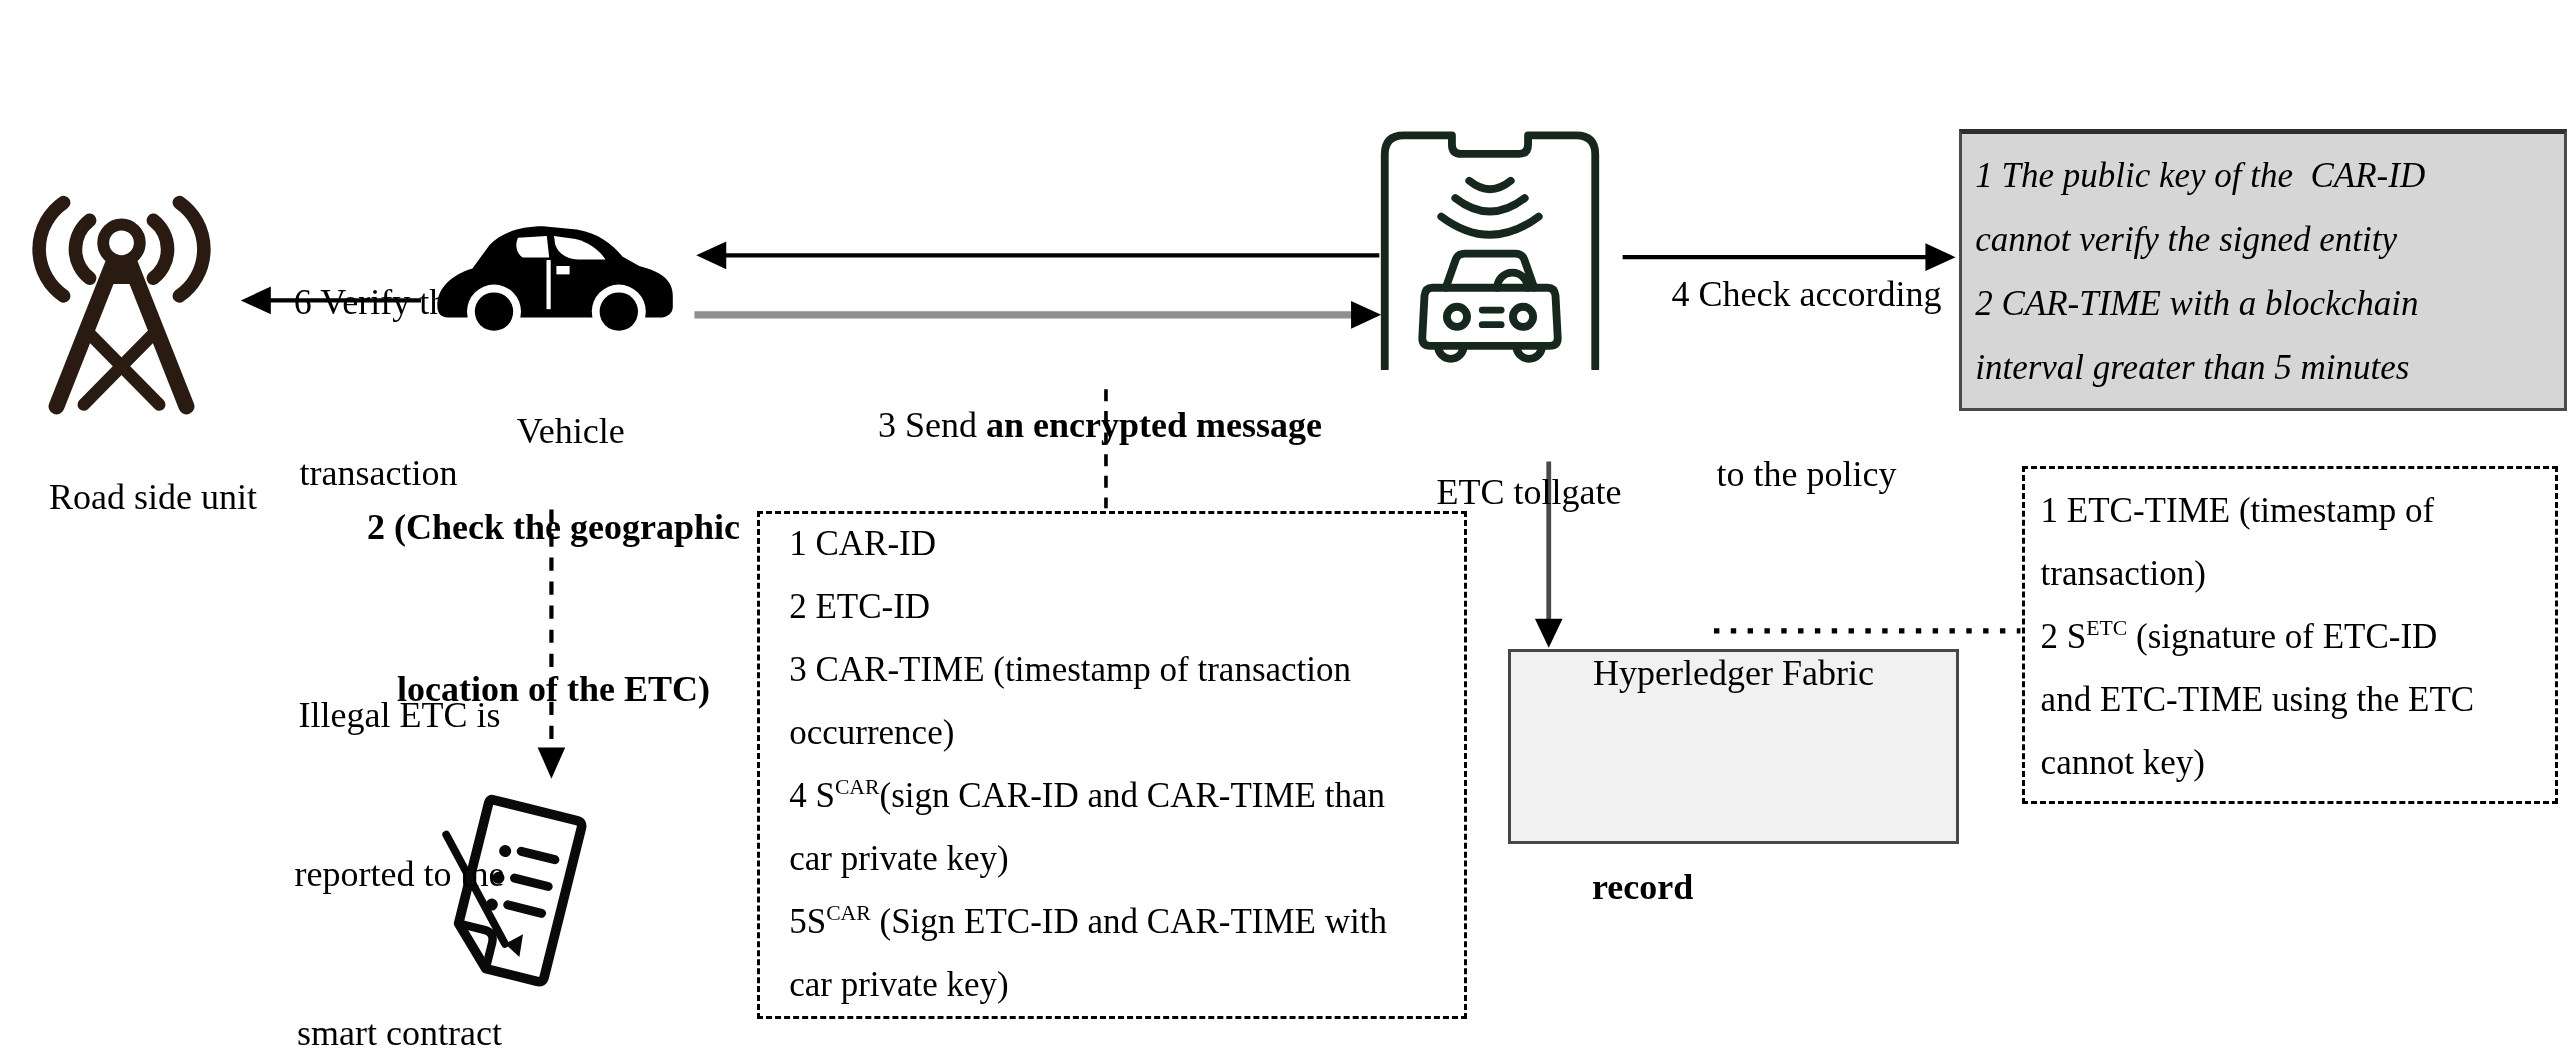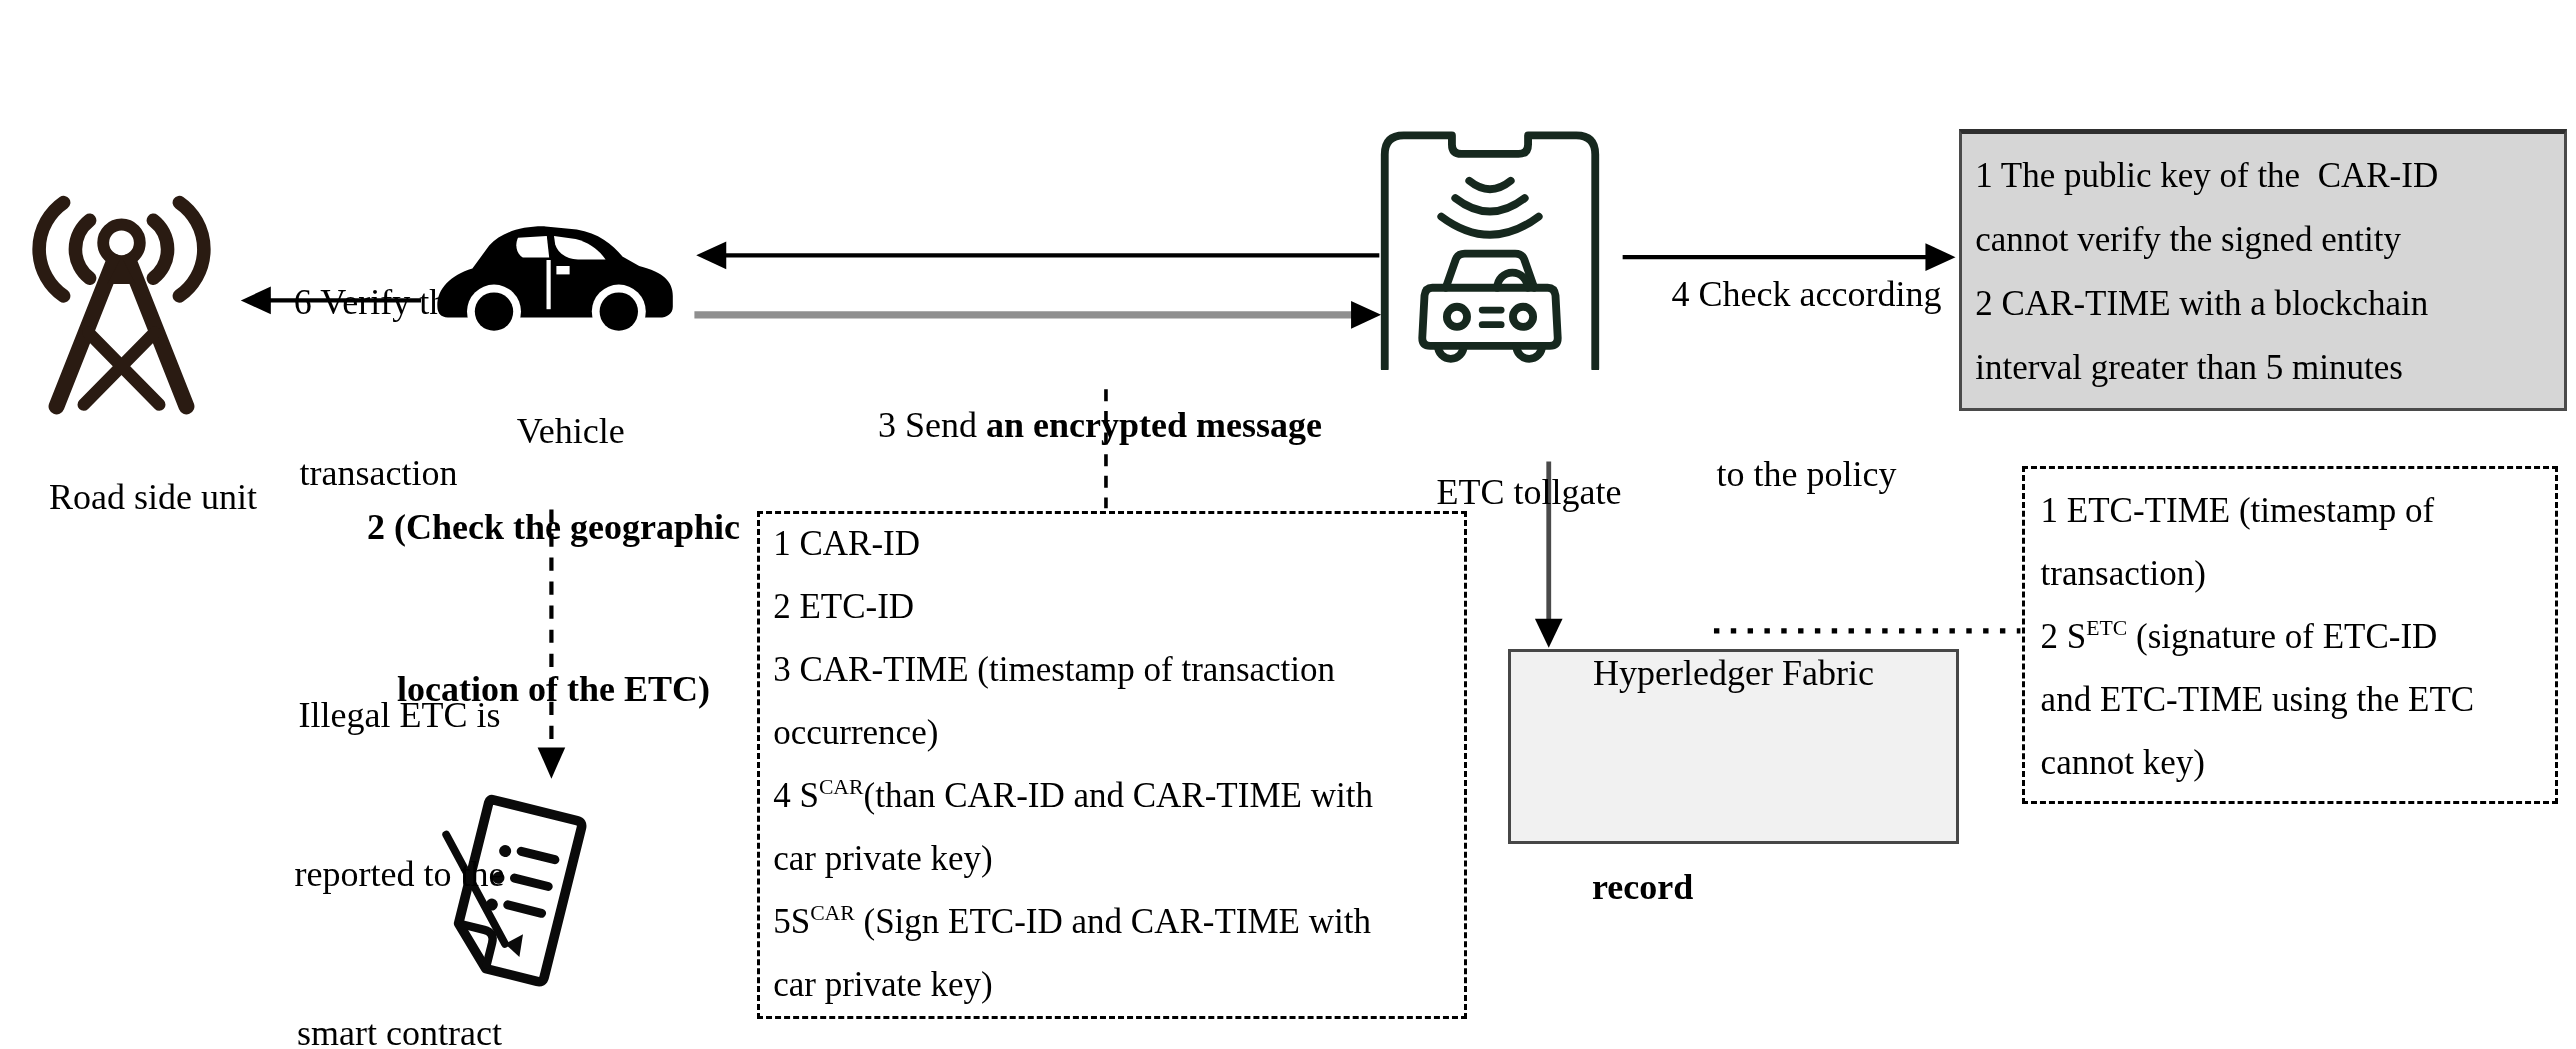--- a/index.html
+++ b/index.html
@@ -5,24 +5,24 @@
   html,body { margin:0; padding:0; background:#ffffff; }
   body { width:2576px; height:1049px; font-family:"Liberation Serif","DejaVu Serif",serif; color:#000; }
   .canvas { position:relative; width:2576px; height:1049px; overflow:hidden; background:#fff; }
   .layer { position:absolute; left:0; top:0; width:2576px; height:1049px; }
   .icon { position:absolute; }
   .t { position:absolute; font-size:36px; line-height:57px; white-space:pre; }
   .center { text-align:center; }
   .b { font-weight:bold; }
   .box { position:absolute; box-sizing:border-box; }
   .dashedbox { border:3.6px dashed #000; background:#fff; font-size:35px; }
-  .mline { height:63px; white-space:pre; }
+  .mline { height:63px; white-space:pre;margin-left:16px; }
   .rline { height:63px; white-space:pre; }
   .pline { height:64px; white-space:pre; }
-  .policybox { background:#d6d6d6; border:3px solid #4a4a4a; border-top:5.4px solid #2f2f2f; font-size:35px; }
+  .policybox { background:#d6d6d6; border:3px solid #4a4a4a; border-top:5.4px solid #2f2f2f; font-size:35px;font-style:italic; }
   .hlbox { background:#f1f1f1; border:3.6px solid #474747; display:flex; align-items:flex-start; justify-content:center; font-size:36px; }
   .sup { font-size:0.62em; vertical-align:super; line-height:0;text-align:center; }
 </style>
 </head>
 <body>
 
 <div class="canvas">
 
   <svg class="layer" viewBox="0 0 4286 1746">
 
@@ -186,21 +186,21 @@
     <div class="pline">cannot verify the signed entity</div>
     <div class="pline">2 CAR-TIME with a blockchain</div>
     <div class="pline">interval greater than 5 minutes</div>
   </div>
 
   <div class="box dashedbox" style="left:757px; top:511px; width:710px; height:508px; padding:9.6px 10.8px 0 13.2px;">
     <div class="mline"><span>1 CAR-ID</span></div>
     <div class="mline"><span>2 ETC-ID</span></div>
     <div class="mline"><span>3 CAR-TIME (timestamp of transaction</span></div>
     <div class="mline"><span>occurrence)</span></div>
-    <div class="mline"><span>4 S</span><span class="sup">CAR</span><span>(than CAR-ID and CAR-TIME with</span></div>
+    <div class="mline"><span>4 S</span><span class="sup">CAR</span><span>(sign CAR-ID and CAR-TIME than</span></div>
     <div class="mline"><span>car private key)</span></div>
     <div class="mline"><span>5S</span><span class="sup">CAR</span><span> (Sign ETC-ID and CAR-TIME with</span></div>
     <div class="mline"><span>car private key)</span></div>
   </div>
 
   <div class="box hlbox" style="left:1508px; top:649px; width:451px; height:195px;">
     <span>Hyperledger Fabric</span>
   </div>
 
   <div class="box dashedbox" style="left:2022px; top:466px; width:536px; height:338px; padding:21.6px 12px 0 15.6px;">

